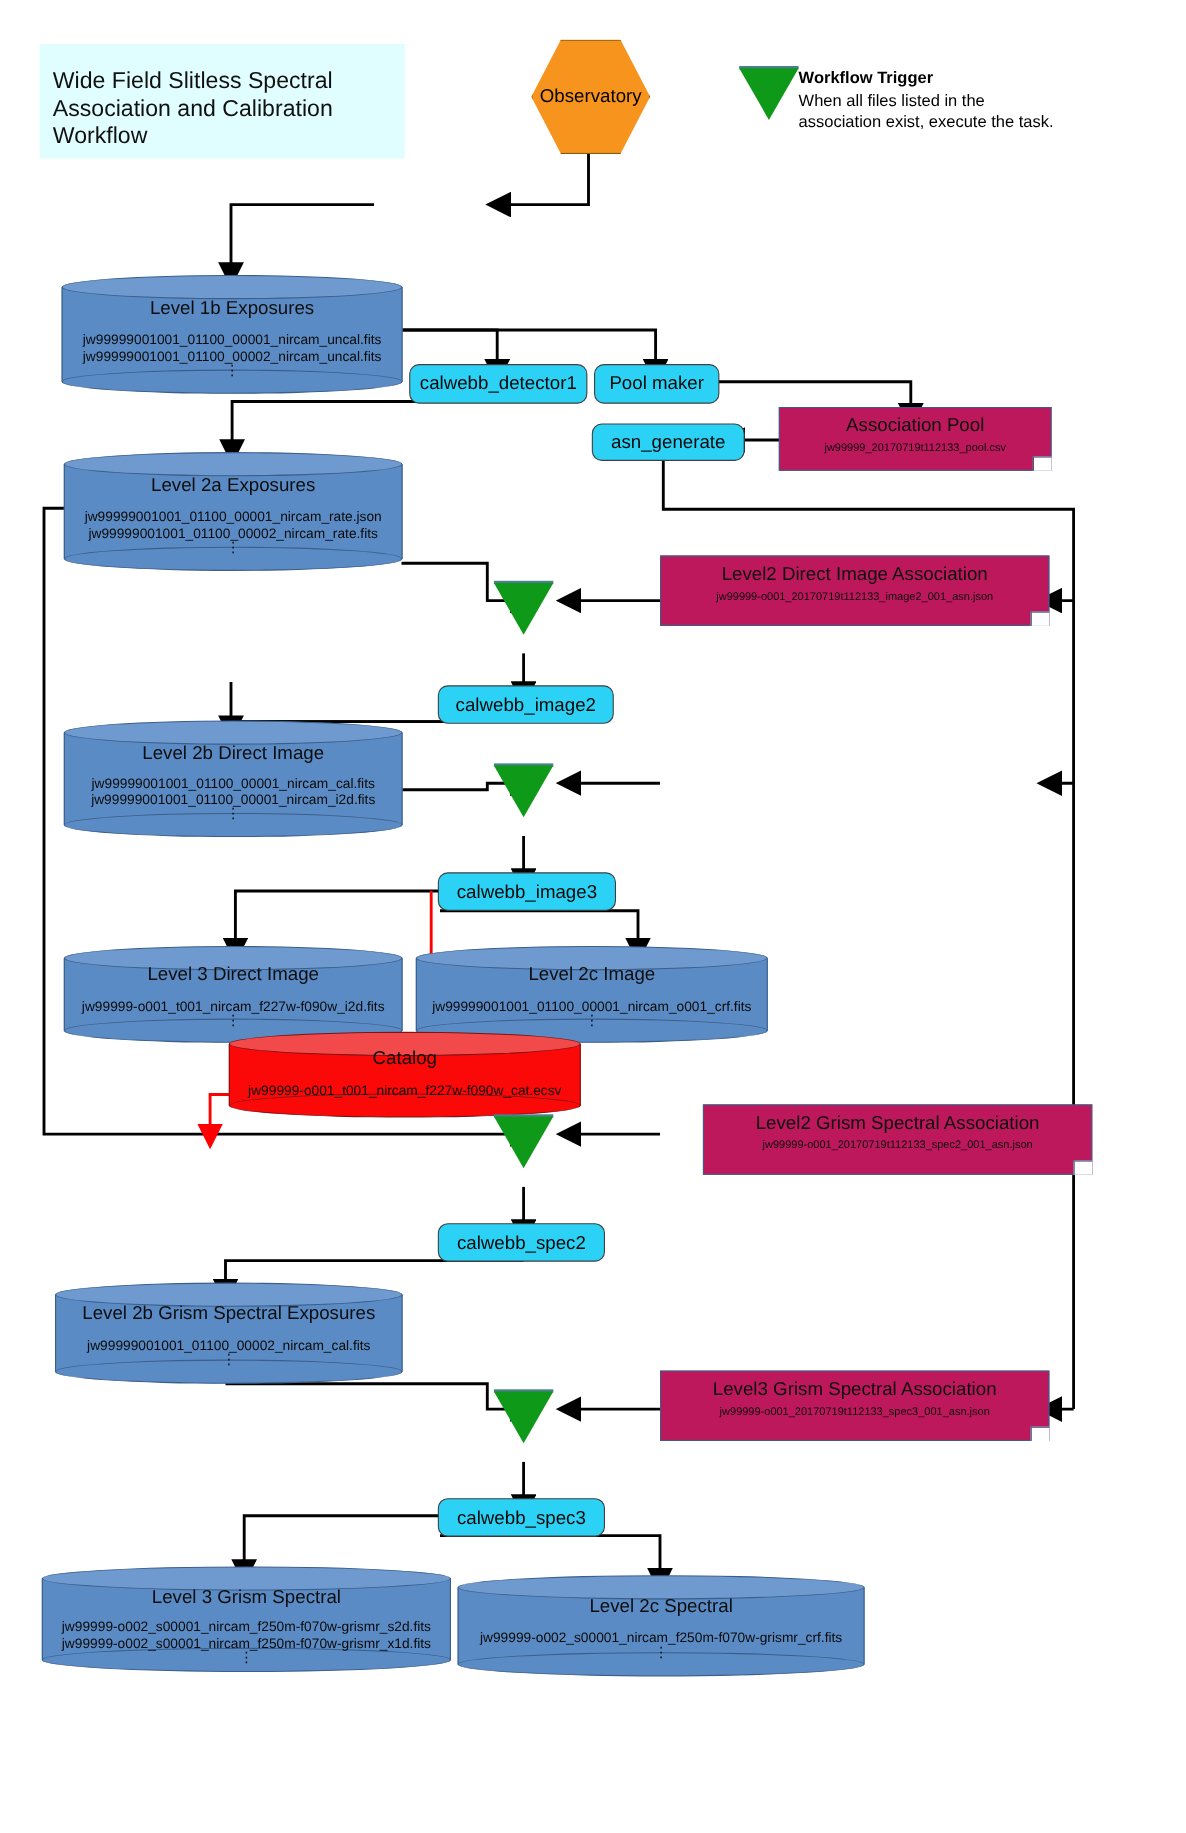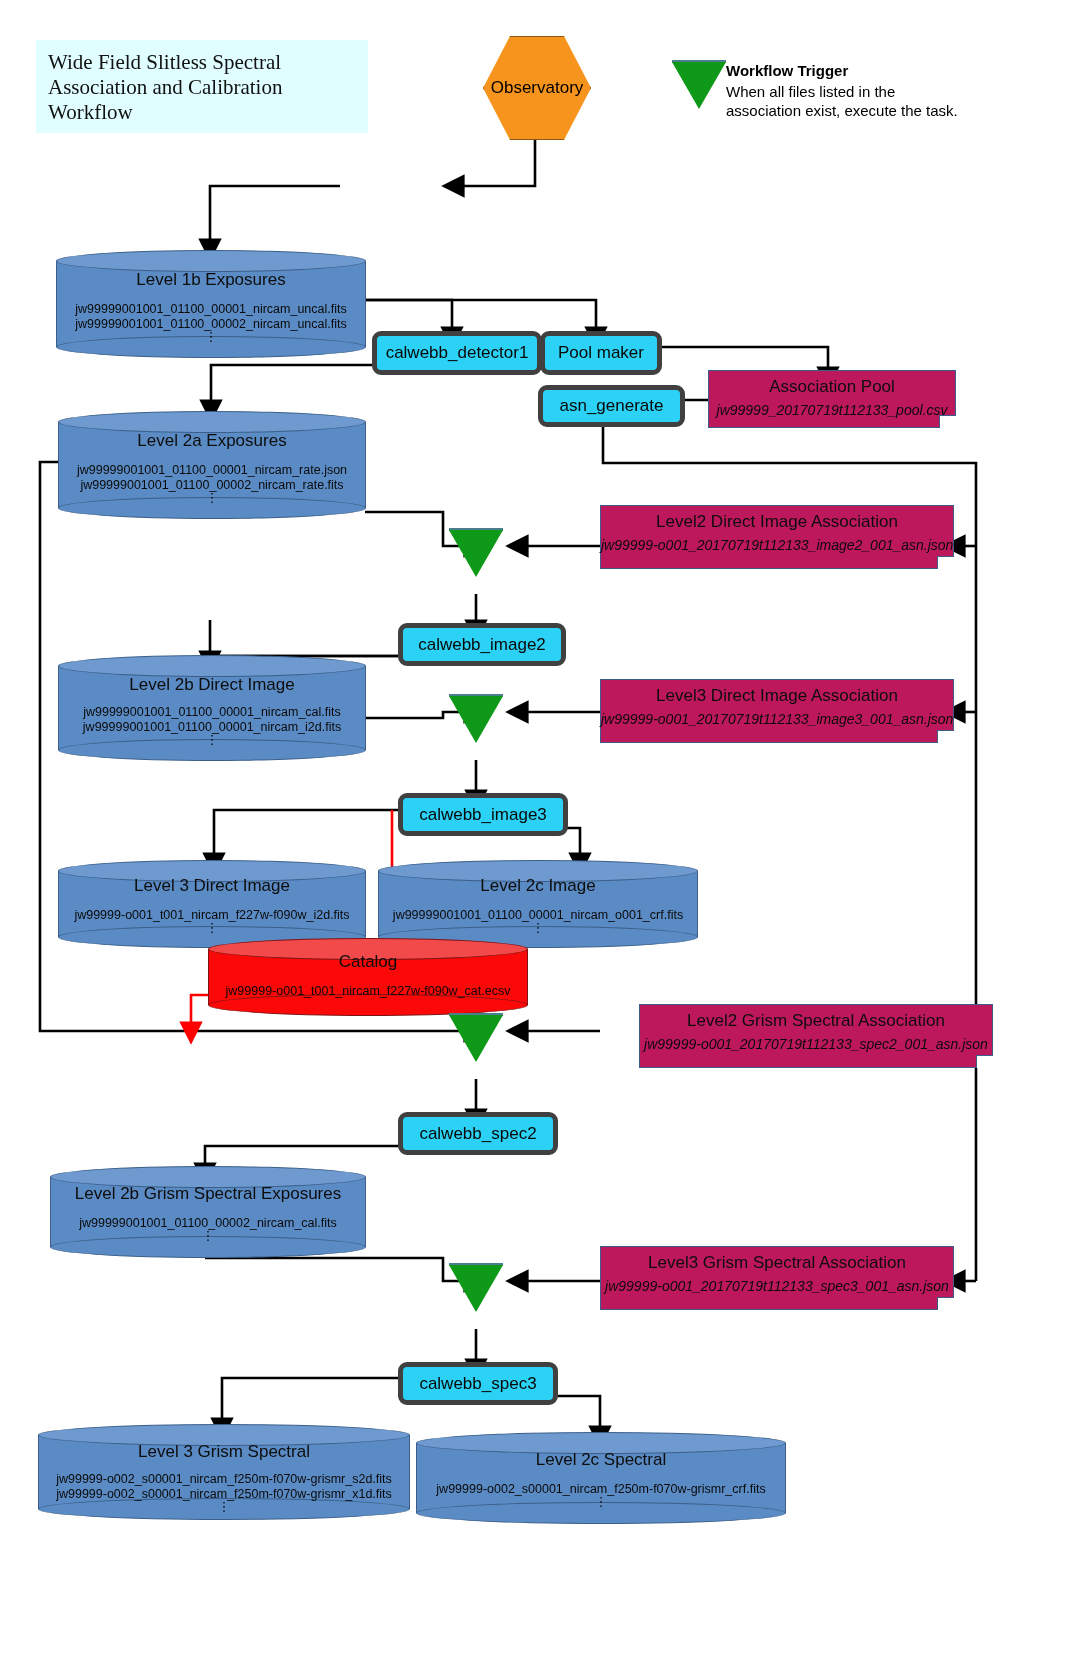--- a/index.html
+++ b/index.html
@@ -1,48 +1,48 @@
 <!DOCTYPE html>
 <html><head>
 <meta charset="utf-8">
 <style>
   html,body{margin:0;padding:0;background:#ffffff;}
   body{width:1078px;height:1666px;position:relative;overflow:hidden;
        font-family:"Liberation Sans","DejaVu Sans",sans-serif;color:#000;}
   #canvas{position:absolute;left:0;top:0;width:1078px;height:1666px;}
   svg.wires{position:absolute;left:0;top:0;width:1078px;height:1666px;pointer-events:none;}
 
-  .title-box{position:absolute;background:#e0feff;padding:10px 10px 8px 12px;
-    font-size:21px;line-height:25px;color:#111;font-family:Liberation Serif, serif;}
+  .title-box{position:absolute;background:#e0feff;padding:21px 10px 8px 12px;
+    font-size:21px;line-height:25px;color:#111;}
 
   
   .cyl{position:absolute;}
   .cyl .body{position:absolute;left:0;right:0;top:11px;bottom:11px;background:#5b8bc4;
      border-left:1px solid #3b5f8a;border-right:1px solid #3b5f8a;}
   .cyl .top{position:absolute;left:0;right:0;top:0;height:22px;border-radius:50%/50%;
      background:#6f9ad0;border:1px solid #3b5f8a;box-sizing:border-box;}
   .cyl .bot{position:absolute;left:0;right:0;bottom:0;height:22px;border-radius:50%/50%;
      background:#5b8bc4;border:1px solid #3b5f8a;box-sizing:border-box;}
   .cyl .txt{position:absolute;left:0;right:0;top:0;bottom:0;z-index:3;text-align:center;}
   .cyl .hd{font-size:17px;color:#0d0d0d;}
   .cyl .fl{font-size:12.5px;color:#0a0a0a;line-height:15px;white-space:nowrap;}
   .cyl .dots{font-size:13px;letter-spacing:0;line-height:9px;}
 
   .cyl.red .body{background:#fb0909;border-color:#7d1414;}
   .cyl.red .top{background:#f24a4a;border-color:#7d1414;}
   .cyl.red .bot{background:#fb0909;border-color:#7d1414;}
 
   
-  .proc{position:absolute;background:#2bd2f5;border:5px solid #404040;border-radius:9px;
+  .proc{position:absolute;background:#2bd2f5;border:1px solid #404040;border-radius:9px;
     display:flex;align-items:center;justify-content:center;font-size:17px;color:#080808;}
 
   
   .note{position:absolute;background:#be185d;border:1px solid #3b5f8a;}
   .note .nhd{position:absolute;left:0;right:0;top:6px;text-align:center;font-size:17px;color:#0d0d0d;}
-  .note .nfl{position:absolute;left:0;right:0;top:31px;text-align:center;font-size:14px;color:#0a0a0a;white-space:nowrap;font-style:italic;}
+  .note .nfl{position:absolute;left:0;right:0;top:31px;text-align:center;font-size:10px;color:#0a0a0a;white-space:nowrap;}
   .note .fold{position:absolute;right:-1px;bottom:-1px;width:16px;height:12px;background:#fff;
     border-left:1px solid #3b5f8a;border-top:1px solid #3b5f8a;}
 
   
   .hex{position:absolute;background:#f7941e;border:1px solid #8a5a12;
     clip-path:polygon(25% 0%,75% 0%,100% 50%,75% 100%,25% 100%,0% 50%);
     display:flex;align-items:center;justify-content:center;font-size:17px;}
 
   
   .cloud{position:absolute;}
@@ -203,25 +203,20 @@
       <div class="bot"></div>
       <div class="top"></div>
     <div class="txt">
       <div class="hd" style="margin-top:20px;">Level 2b Direct Image</div>
       <div class="fl" style="margin-top:10px;">jw99999001001_01100_00001_nircam_cal.fits</div>
       <div class="fl">jw99999001001_01100_00001_nircam_i2d.fits</div>
       <div class="fl dots">⋮</div>
     </div>
   </div>
 
-  <div class="note" style="left:600px;top:679px;width:352px;height:62px;">
-    <div class="nhd">Level3 Direct Image Association</div>
-    <div class="nfl">jw99999-o001_20170719t112133_image3_001_asn.json</div>
-    <div class="fold"></div>
-  </div>
 
   <div class="tri-cap" style="left:449px;top:694px;width:54px;"></div>
   <div class="tri" style="left:449px;top:696px;"></div>
 
   <div class="proc" style="left:398px;top:793px;width:160px;height:33px;">
     <span>calwebb_image3</span>
   </div>
 
   <div class="cyl" style="left:58px;top:860px;width:308px;height:88px;">
     <div class="body"></div>

